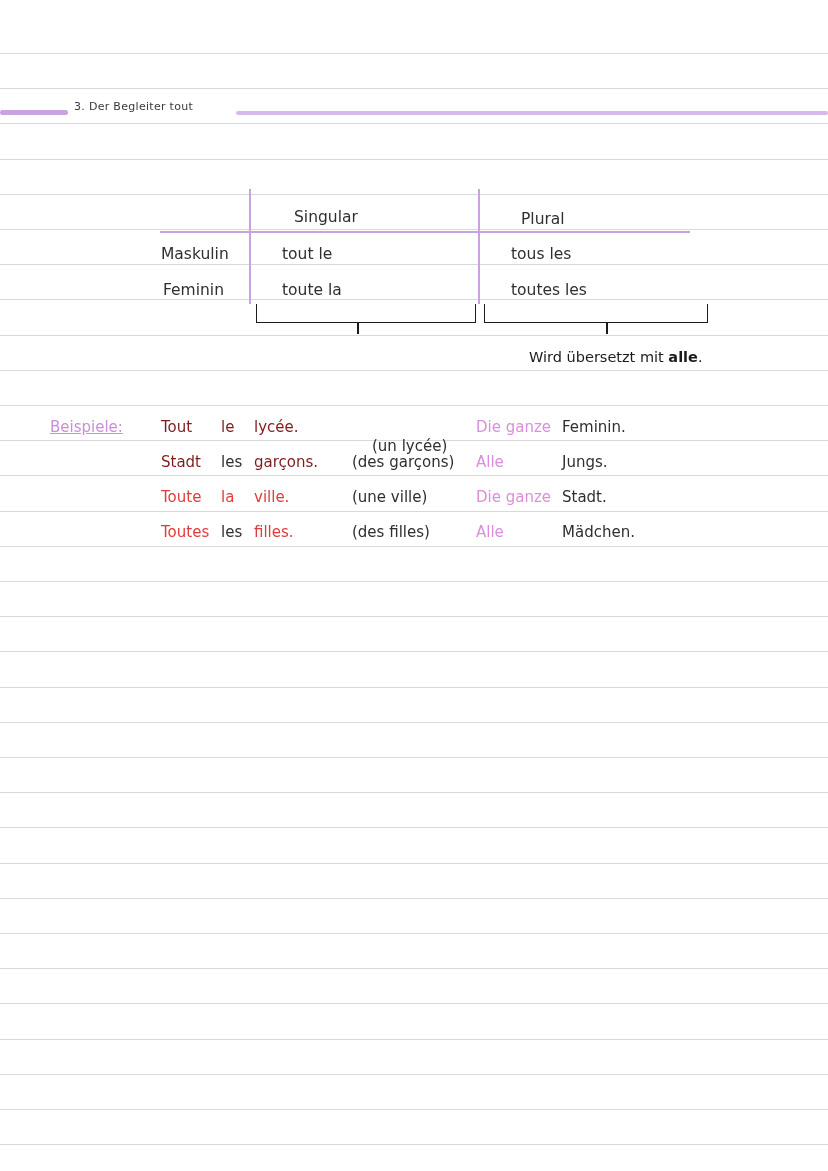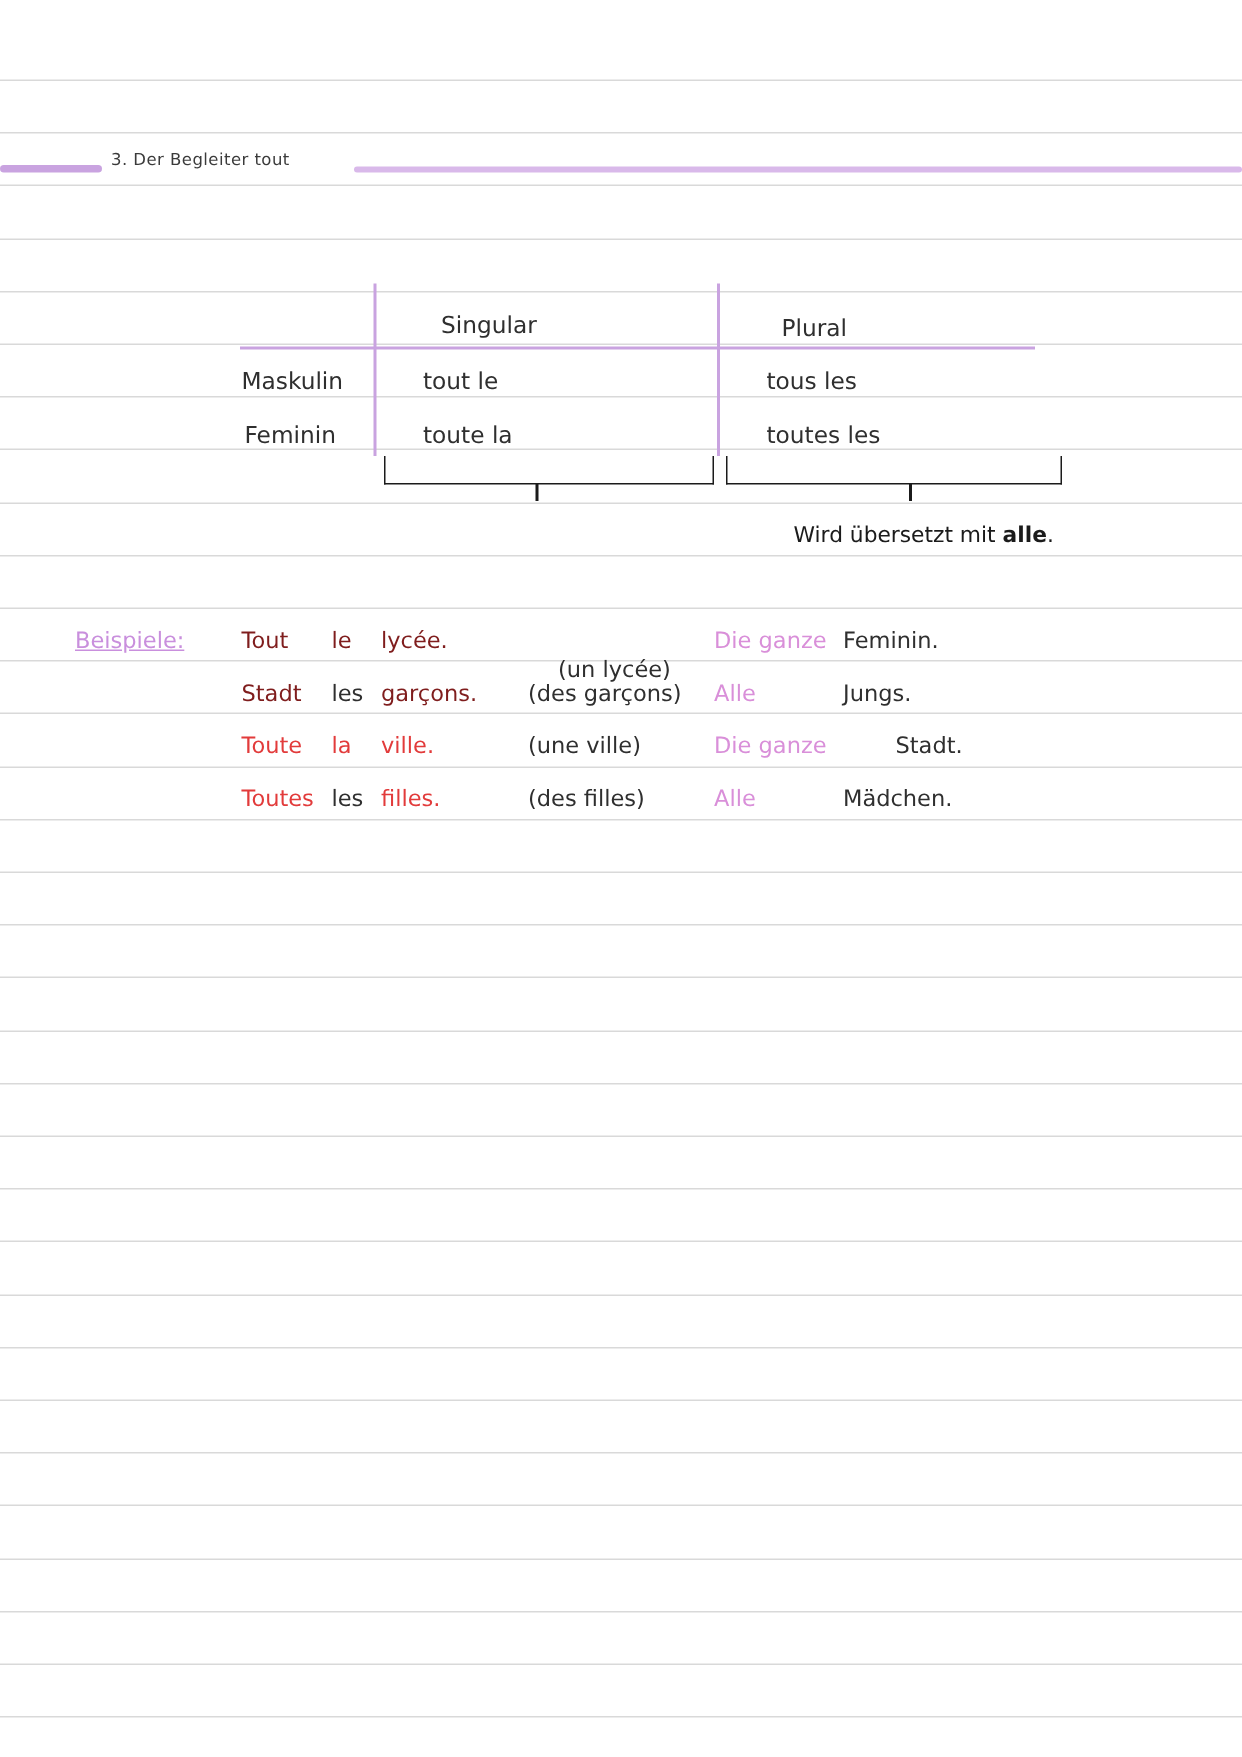--- a/index.html
+++ b/index.html
@@ -245,21 +245,21 @@
   <div class="ex-txt c-blue" style="left:254px; top:453px;">garçons.</div>
   <div class="ex-txt c-dark" style="left:352px; top:453px;">(des garçons)</div>
   <div class="ex-txt c-pink" style="left:476px; top:453px;">Alle</div>
   <div class="ex-txt c-dark" style="left:562px; top:453px;">Jungs.</div>
 
   <div class="ex-txt c-red" style="left:161px; top:488px;">Toute</div>
   <div class="ex-txt c-red" style="left:221px; top:488px;">la</div>
   <div class="ex-txt c-red" style="left:254px; top:488px;">ville.</div>
   <div class="ex-txt c-dark" style="left:352px; top:488px;">(une ville)</div>
   <div class="ex-txt c-pink" style="left:476px; top:488px;">Die ganze</div>
-  <div class="ex-txt c-dark" style="left:562px; top:488px;margin-left:35px;">Stadt.</div>
+  <div class="ex-txt c-dark" style="left:562px; top:488px;">Stadt.</div>
 
   <div class="ex-txt c-red" style="left:161px; top:523px;">Toutes</div>
   <div class="ex-txt c-dark" style="left:221px; top:523px;">les</div>
   <div class="ex-txt c-red" style="left:254px; top:523px;">filles.</div>
   <div class="ex-txt c-dark" style="left:352px; top:523px;">(des filles)</div>
   <div class="ex-txt c-pink" style="left:476px; top:523px;">Alle</div>
   <div class="ex-txt c-dark" style="left:562px; top:523px;">Mädchen.</div>
 </div>
 
 </body></html>

